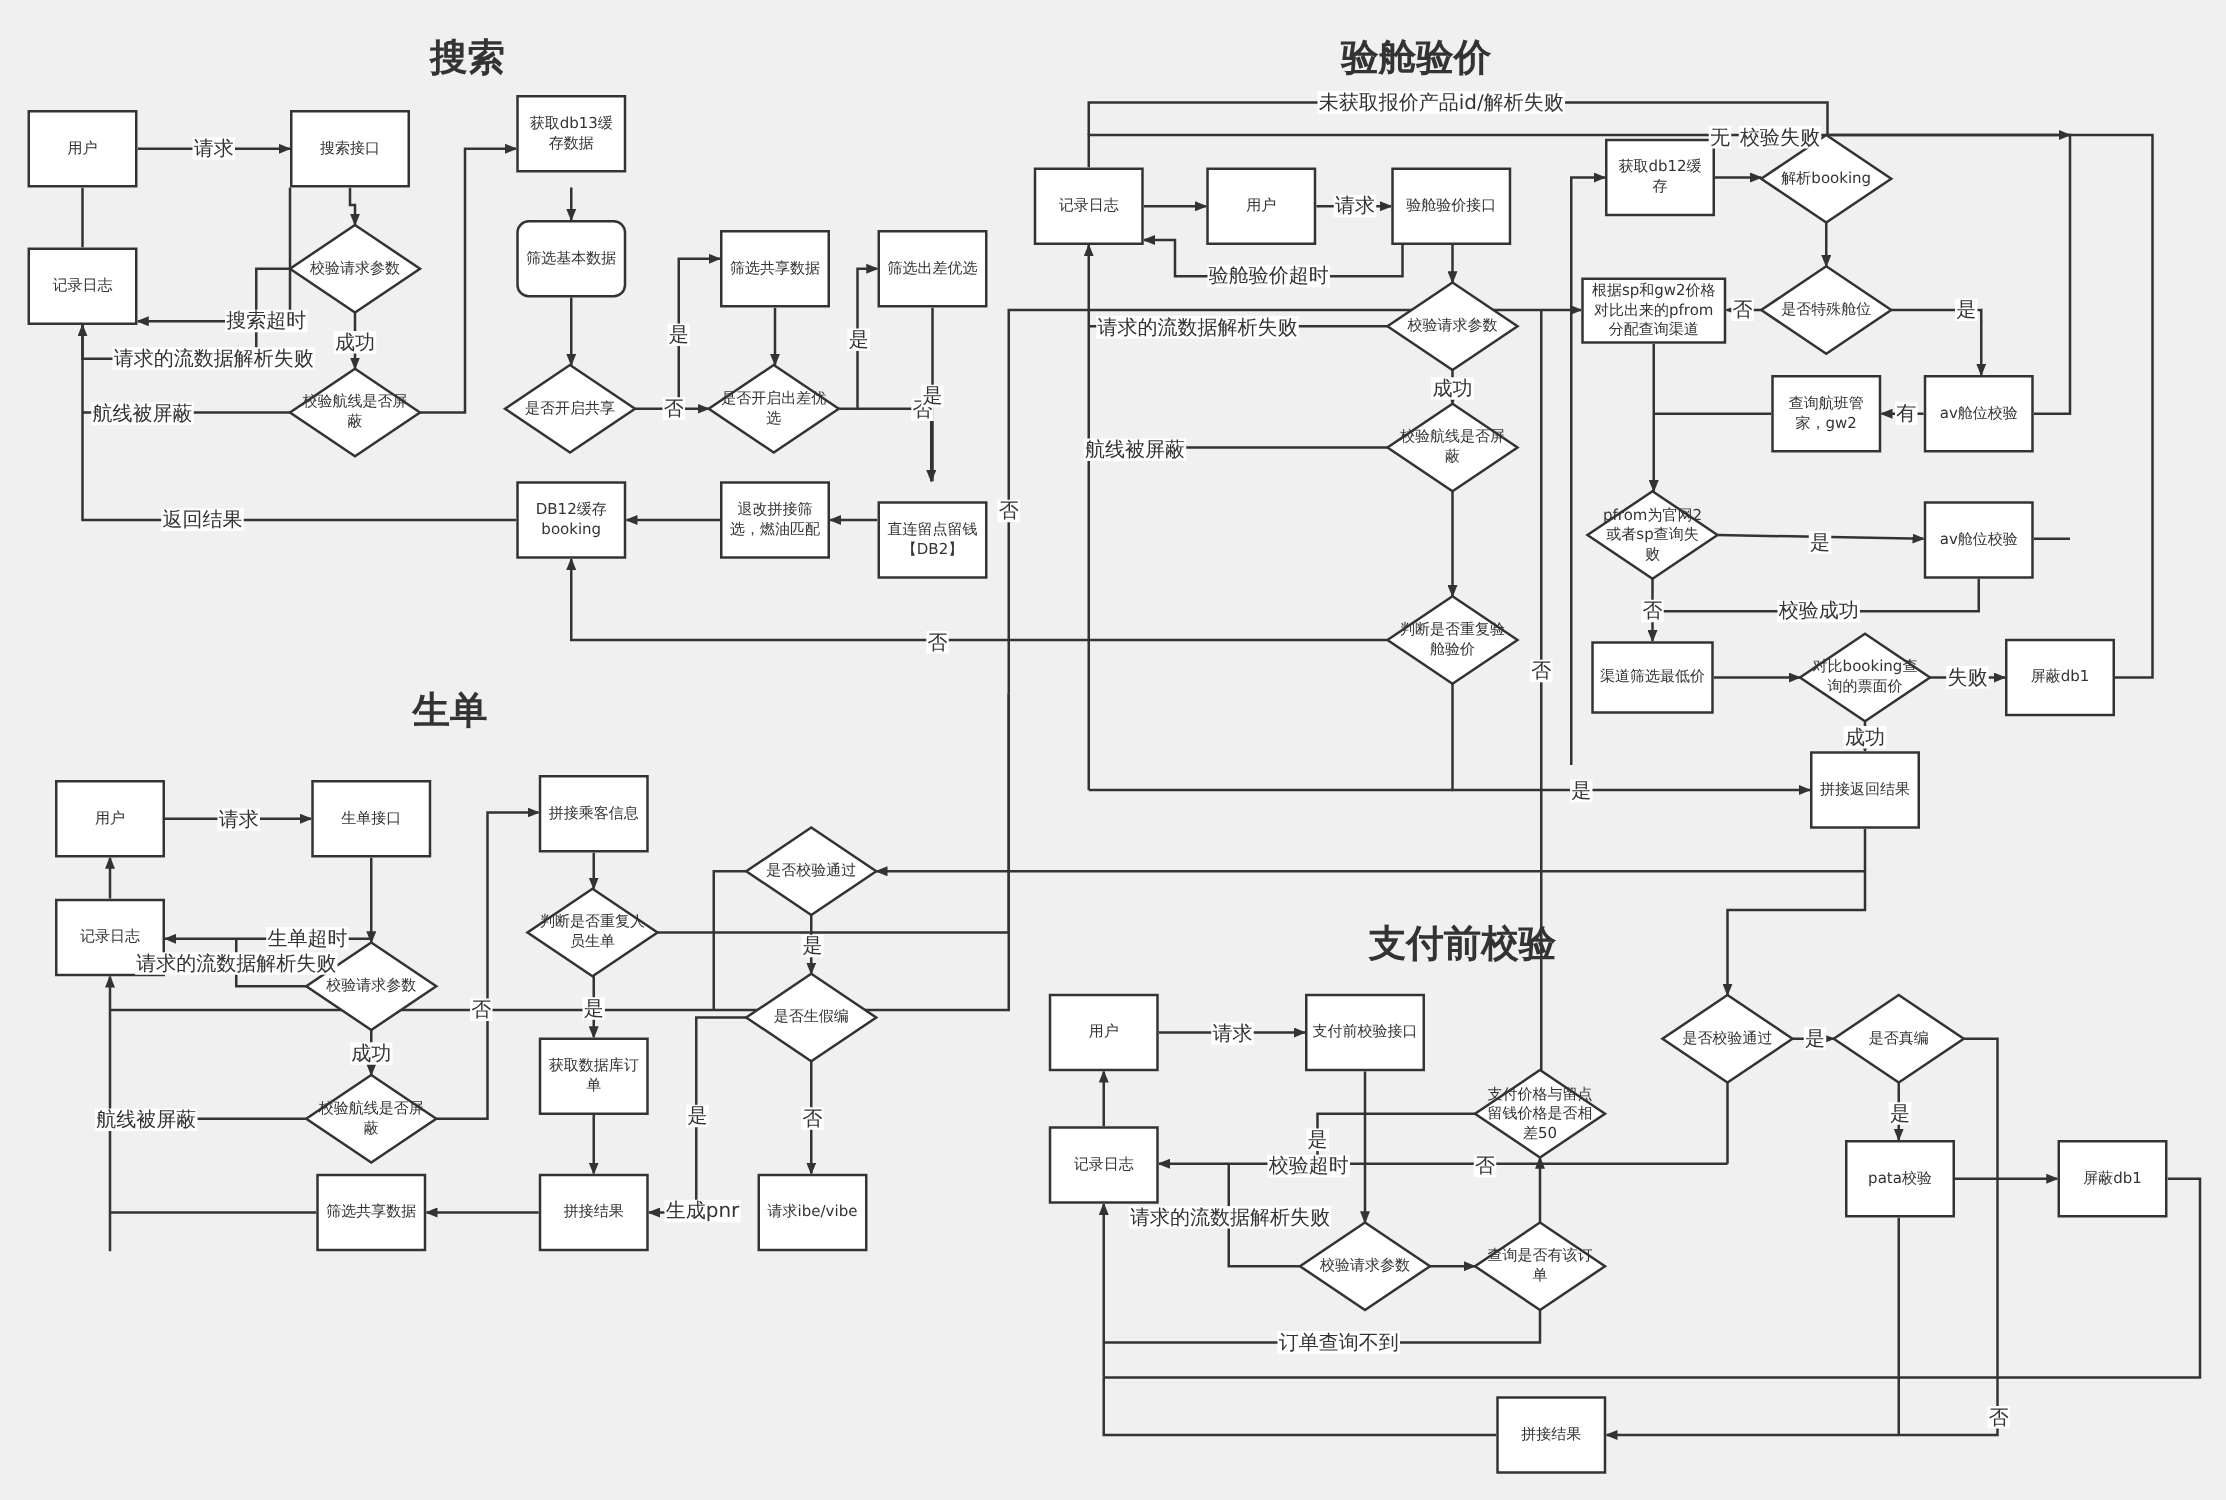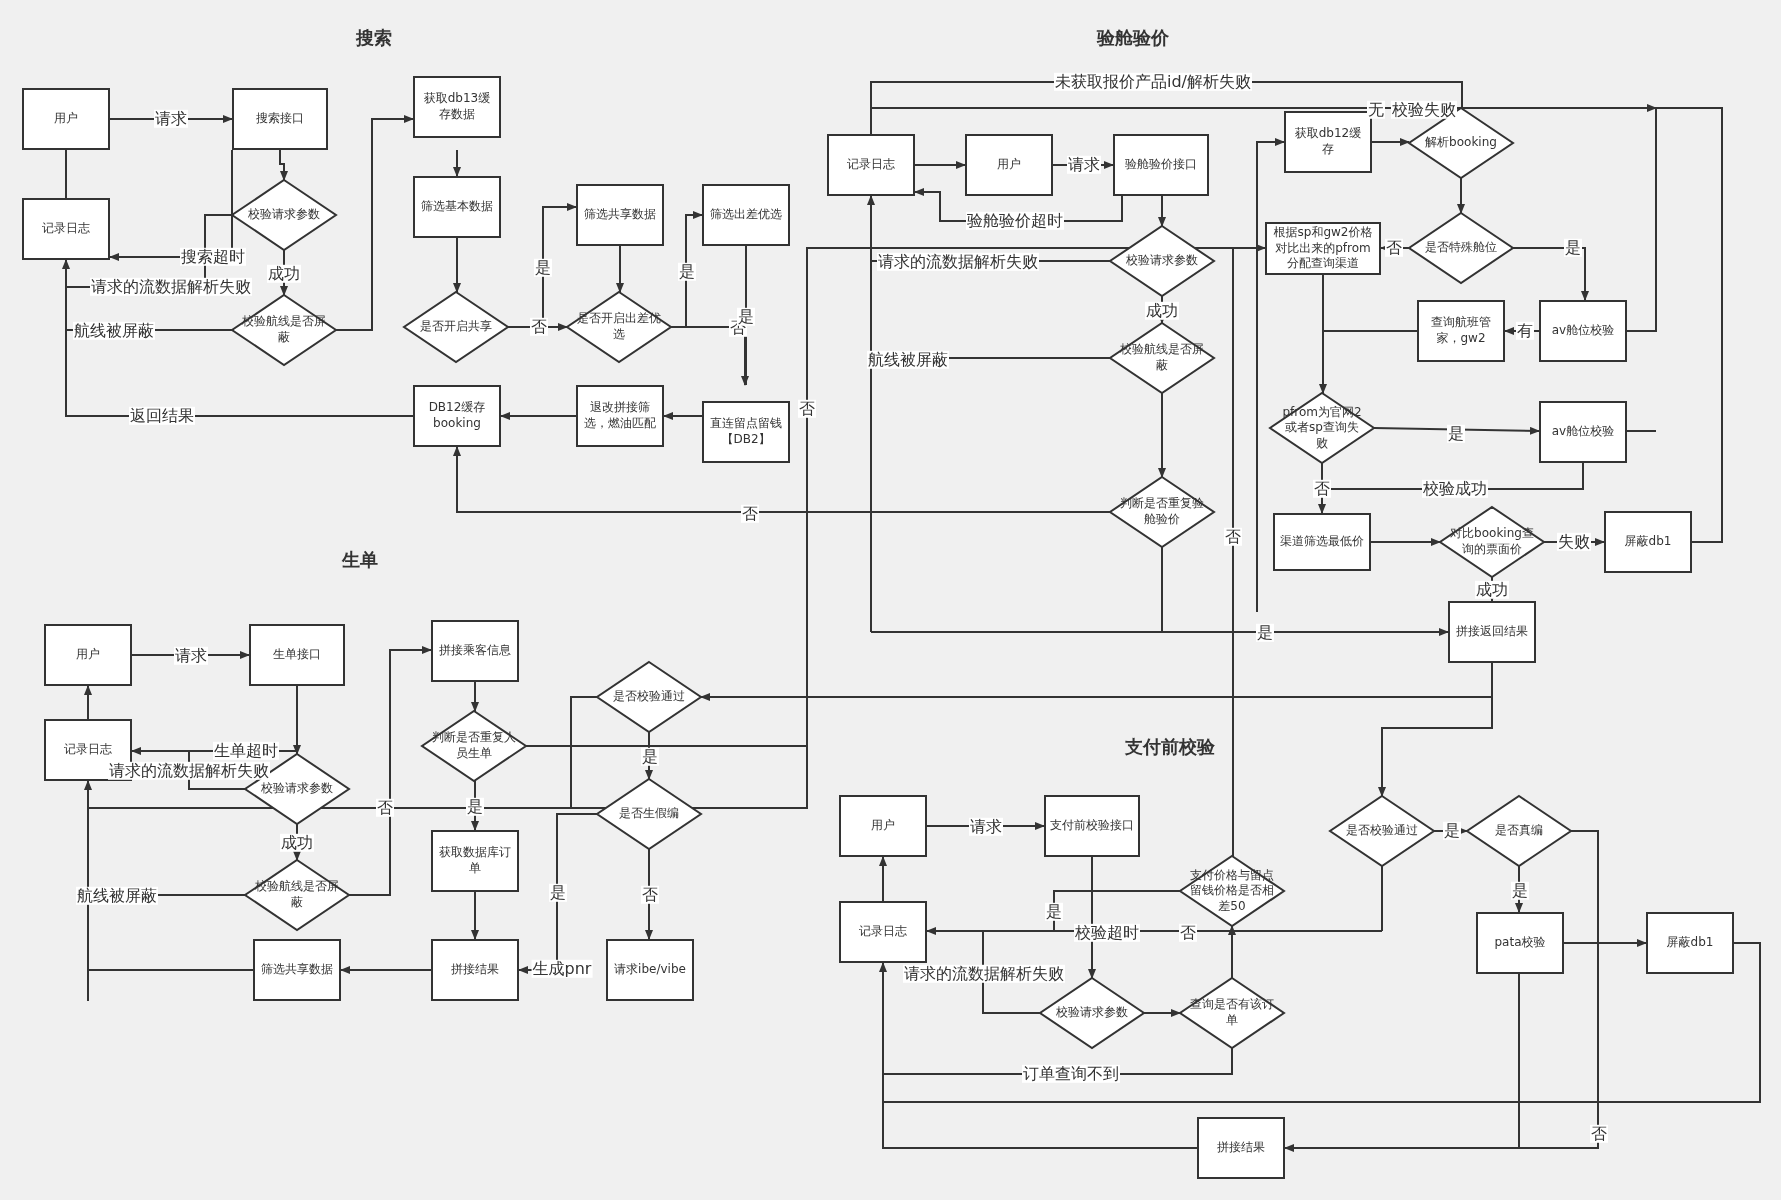--- a/index.html
+++ b/index.html
@@ -1,19 +1,19 @@
 <!DOCTYPE html>
 <html><head>
 <meta charset="utf-8">
 <style>
   html, body { margin: 0; padding: 0; }
   body { width: 1781px; height: 1200px; background: #f0f0f0; overflow: hidden; position: relative;
          font-family: "DejaVu Sans", "Liberation Sans", sans-serif; }
   #canvas { position: absolute; left: 0; top: 0; width: 1781px; height: 1200px; }
-  .ttl { position: absolute; font-size: 18px; font-weight: bold; color: #333; transform: translateX(-50%); white-space: nowrap; }
+  .ttl { position: absolute; font-size: 30px; font-weight: bold; color: #333; transform: translateX(-50%); white-space: nowrap; }
   .node { position: absolute; display: flex; align-items: center; justify-content: center; text-align: center;
           font-size: 12px; color: #333; line-height: 1.3; box-sizing: border-box; padding: 2px 4px; }
   .rect { background: #fff; border: 2px solid #333; }
   .dia { background: transparent; }
   .dia span { position: relative; z-index: 2; padding: 0 6px; }
   .lbl { position: absolute; font-size: 16px; color: #333; background: #fff; padding: 0 1px; transform: translate(-50%,-50%); white-space: nowrap; line-height: 1.15; }
 </style>
 </head>
 <body>
 
@@ -150,21 +150,21 @@
 <div class="node rect" style="left:22px;top:88px;width:88px;height:62px;">用户</div>
 <div class="node rect" style="left:232px;top:88px;width:96px;height:62px;">搜索接口</div>
 <div class="node rect" style="left:22px;top:198px;width:88px;height:62px;">记录日志</div>
 <div class="node dia" style="left:232px;top:180px;width:104px;height:70px;">
     <span>校验请求参数</span>
   </div>
 <div class="node dia" style="left:232px;top:295px;width:104px;height:70px;">
     <span>校验航线是否屏蔽</span>
   </div>
 <div class="node rect" style="left:413px;top:76px;width:88px;height:62px;">获取db13缓存数据</div>
-<div class="node rect" style="left:413px;top:176px;width:88px;height:62px;">筛选基本数据</div>
+<div class="node rect" style="left:413px;top:176px;width:88px;height:62px;border-radius:10px;">筛选基本数据</div>
 <div class="node dia" style="left:404px;top:292px;width:104px;height:70px;">
     <span>是否开启共享</span>
   </div>
 <div class="node rect" style="left:576px;top:184px;width:88px;height:62px;">筛选共享数据</div>
 <div class="node dia" style="left:567px;top:292px;width:104px;height:70px;">
     <span>是否开启出差优选</span>
   </div>
 <div class="node rect" style="left:702px;top:184px;width:88px;height:62px;">筛选出差优选</div>
 <div class="node rect" style="left:702px;top:385px;width:88px;height:62px;margin-top:16px;">直连留点留钱【DB2】</div>
 <div class="node rect" style="left:576px;top:385px;width:88px;height:62px;">退改拼接筛选，燃油匹配</div>
@@ -289,19 +289,19 @@
 <div class="lbl" style="left:297px;top:843px;">成功</div>
 <div class="lbl" style="left:117px;top:896px;">航线被屏蔽</div>
 <div class="lbl" style="left:475px;top:807px;">是</div>
 <div class="lbl" style="left:650px;top:757px;">是</div>
 <div class="lbl" style="left:558px;top:893px;">是</div>
 <div class="lbl" style="left:650px;top:895px;">否</div>
 <div class="lbl" style="left:562px;top:969px;">生成pnr</div>
 
 <div class="lbl" style="left:986px;top:827px;">请求</div>
 <div class="lbl" style="left:1054px;top:912px;">是</div>
-<div class="lbl" style="left:1107px;top:933px;">校验超时</div>
+<div class="lbl" style="left:1047px;top:933px;">校验超时</div>
 <div class="lbl" style="left:1188px;top:933px;">否</div>
 <div class="lbl" style="left:984px;top:974px;">请求的流数据解析失败</div>
 <div class="lbl" style="left:1071px;top:1074px;">订单查询不到</div>
 <div class="lbl" style="left:1452px;top:831px;">是</div>
 <div class="lbl" style="left:1520px;top:891px;">是</div>
 <div class="lbl" style="left:1599px;top:1134px;">否</div>
 
 </body></html>

